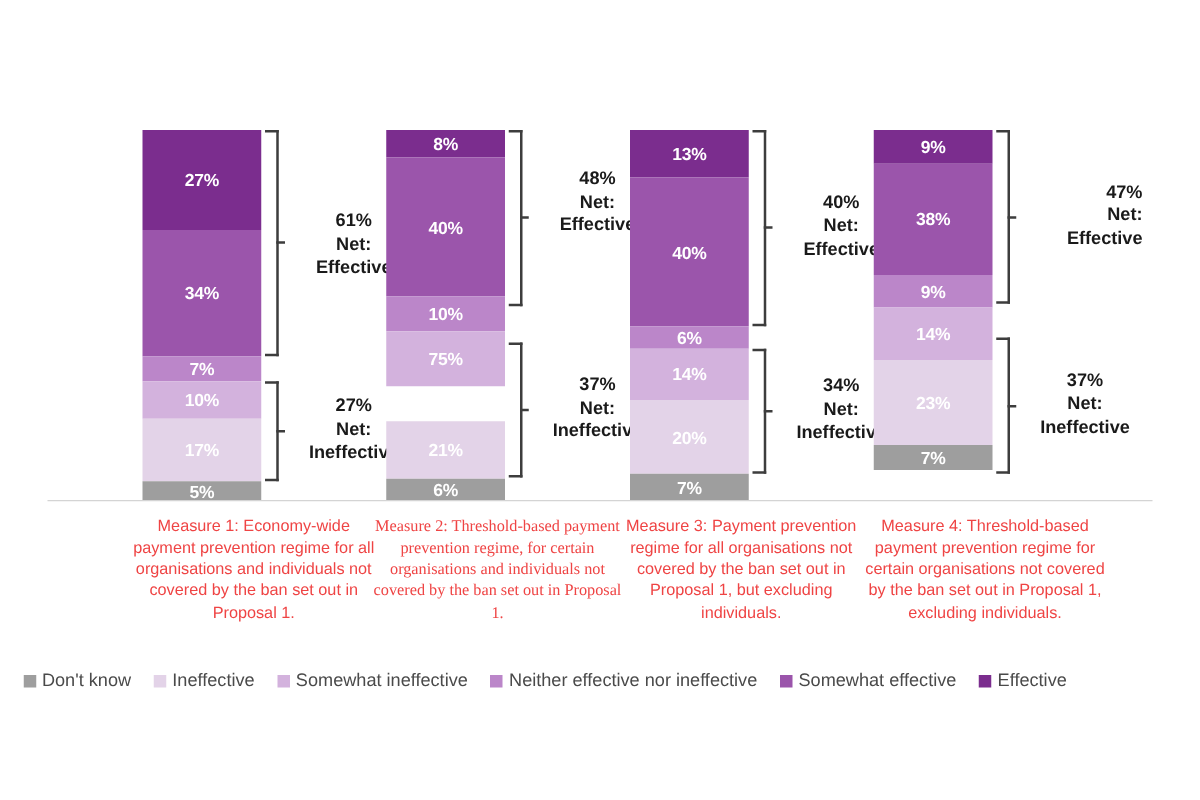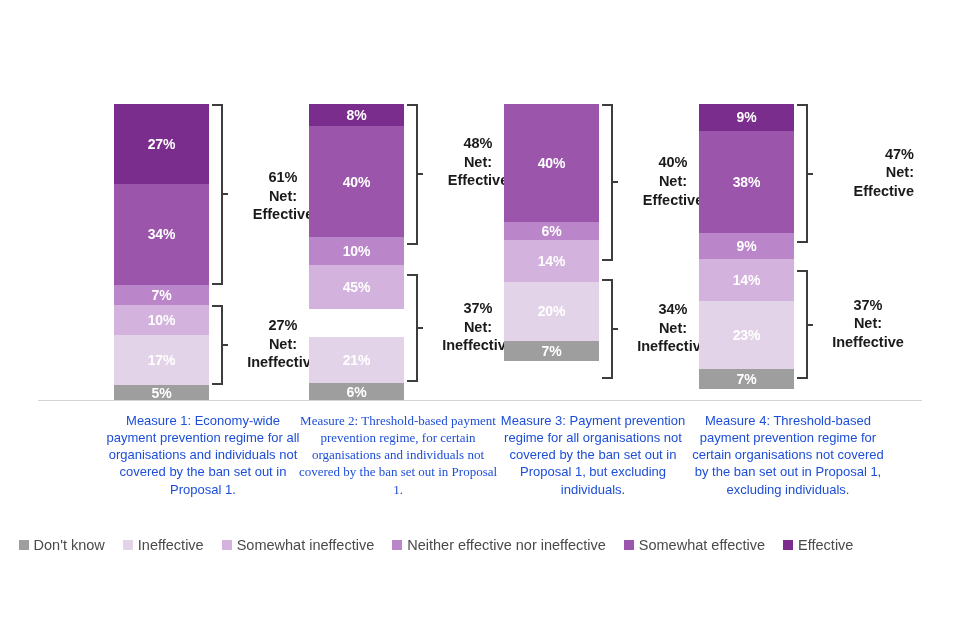--- a/index.html
+++ b/index.html
@@ -106,21 +106,21 @@
     line-height: 1.28;
   }
 
   
   .cat-label {
     position: absolute;
     top: 412px;
     width: 200px;
     text-align: center;
     font-size: 13px;
-    color: #1d4ed8;
+    color: #ef4444;
     line-height: 1.32;
   }
 
   
   .legend {
     position: absolute;
     left: 0;
     top: 538px;
     width: 872px;
     display: flex;
@@ -200,21 +200,21 @@
           <div class="seg" style="height: 23.4455px; background: rgb(123, 45, 142);">
             <span class="seg-label">8%</span>
           </div>
           <div class="seg" style="height: 117.228px; background: rgb(155, 85, 171);">
             <span class="seg-label">40%</span>
           </div>
           <div class="seg" style="height: 29.3069px; background: rgb(187, 134, 201);">
             <span class="seg-label">10%</span>
           </div>
           <div class="seg" style="height: 46.8911px; background: rgb(211, 178, 221);">
-            <span class="seg-label">45%</span>
+            <span class="seg-label">75%</span>
           </div>
           <div class="seg" style="height: 49px; background: rgb(227, 211, 232); margin-top: 28px;">
             <span class="seg-label">21%</span>
           </div>
           <div class="seg" style="height: 17.5842px; background: rgb(158, 158, 158);">
             <span class="seg-label">6%</span>
           </div>
         </div>
         <div class="bracket" style="left: 112px; top: 104px; height: 140.673px;">
           <div class="nub"></div>
@@ -229,20 +229,23 @@
         </div>
         <div class="net-text" style="left: 137px; top: 299.198px;">
           <div>37%</div>
           <div>Net:</div>
           <div>Ineffective</div>
         </div>
         <div class="cat-label" style="left: 3px; font-family: Liberation Serif, serif;">Measure 2: Threshold-based payment prevention regime, for certain organisations and individuals not covered by the ban set out in Proposal 1.</div>
       </div>
       <div class="group" style="left: 490px;">
         <div class="bar">
+          <div class="seg" style="height: 38.48px; background: rgb(123, 45, 142);">
+            <span class="seg-label">13%</span>
+          </div>
           <div class="seg" style="height: 118.4px; background: rgb(155, 85, 171);">
             <span class="seg-label">40%</span>
           </div>
           <div class="seg" style="height: 17.76px; background: rgb(187, 134, 201);">
             <span class="seg-label">6%</span>
           </div>
           <div class="seg" style="height: 41.44px; background: rgb(211, 178, 221);">
             <span class="seg-label">14%</span>
           </div>
           <div class="seg" style="height: 59.2px; background: rgb(227, 211, 232);">
@@ -268,21 +271,21 @@
           <div>Net:</div>
           <div>Ineffective</div>
         </div>
         <div class="cat-label" style="left: 3px;">Measure 3: Payment prevention regime for all organisations not covered by the ban set out in Proposal 1, but excluding individuals.</div>
       </div>
       <div class="group" style="left: 685px;">
         <div class="bar">
           <div class="seg" style="height: 26.64px; background: rgb(123, 45, 142);">
             <span class="seg-label">9%</span>
           </div>
-          <div class="seg" style="height: 102px; background: rgb(155, 85, 171);">
+          <div class="seg" style="height: 89px; background: rgb(155, 85, 171);">
             <span class="seg-label">38%</span>
           </div>
           <div class="seg" style="height: 26.64px; background: rgb(187, 134, 201);">
             <span class="seg-label">9%</span>
           </div>
           <div class="seg" style="height: 41.44px; background: rgb(211, 178, 221);">
             <span class="seg-label">14%</span>
           </div>
           <div class="seg" style="height: 68.08px; background: rgb(227, 211, 232);">
             <span class="seg-label">23%</span>

